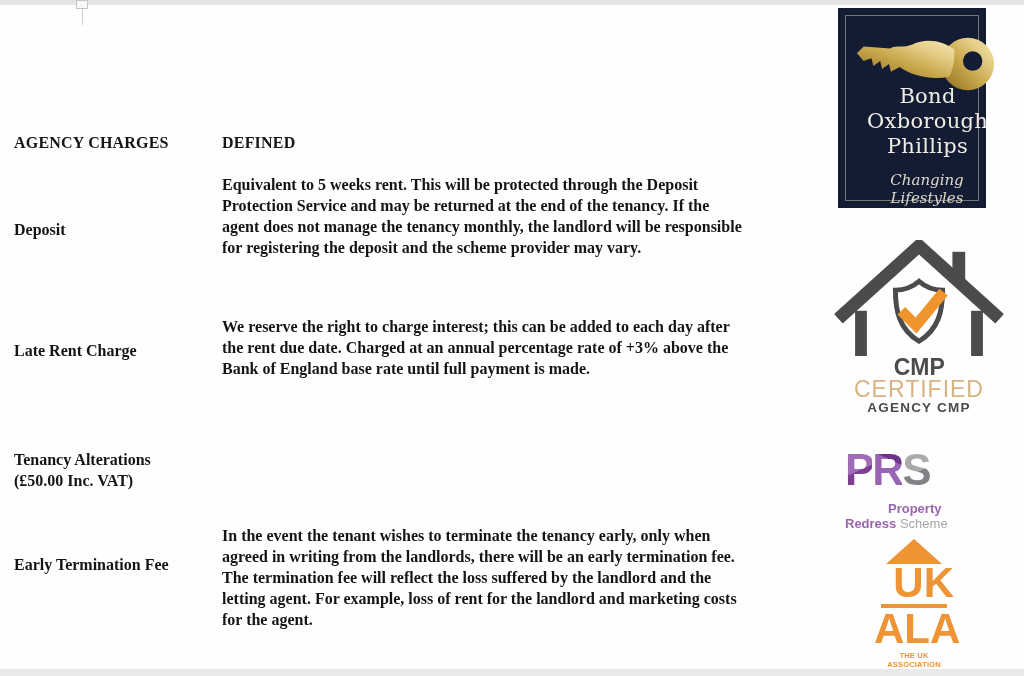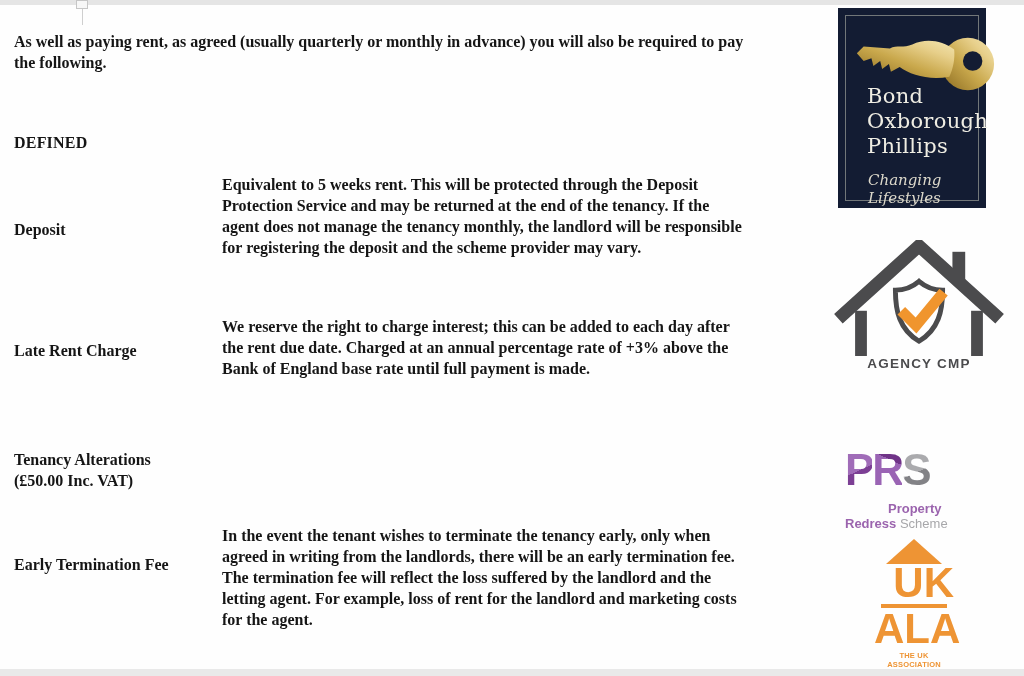--- a/index.html
+++ b/index.html
@@ -22,21 +22,21 @@
   .t-header { position:absolute; left:14px; top:132px; display:grid; grid-template-columns:208px 524px; }
   .t-header span { letter-spacing:0.2px; }
   .t-row { position:absolute; left:14px; display:grid; grid-template-columns:208px 524px; }
   .t-row .charge { width:186px; }
   .row-0 { top:174px; } .row-0 .charge { padding-top:45px; }
   .row-1 { top:316px; } .row-1 .charge { padding-top:24px; }
   .row-2 { top:438px; } .row-2 .charge { padding-top:11px; }
   .row-3 { top:525px; } .row-3 .charge { padding-top:29px; }
 
   
-  .bond { position:absolute; left:838px; top:8px; width:148px; height:200px; background:#131c33; }
+  .bond { position:absolute; left:838px; top:8px; width:148px; height:200px; background:#131c33;text-align:center; }
   .bond-inner { position:absolute; left:7px; top:7px; right:7px; bottom:7px;
     border:1px solid rgba(210,210,192,0.5); }
   .bond-key { position:absolute; left:13px; top:25px; width:146px; height:64px; }
   .bond-name { position:absolute; left:29px; top:76px;
     font-family:"DejaVu Serif", serif; font-weight:400;
     font-size:21px; line-height:25px; color:#efede3; letter-spacing:0.3px; }
   .bond-tagline { position:absolute; left:30px; top:163px;
     font-family:"DejaVu Serif", serif; font-style:italic;
     font-size:15px; color:#ddd9cb; }
 
@@ -72,23 +72,23 @@
 </style>
 </head>
 <body>
 
 <div class="page">
 
   <div class="top-bar"></div>
   <div class="ruler-marker"></div>
   <div class="ruler-line"></div>
 
-  <p class="intro doc-text">As well as paying rent, as agreed (usually quarterly or monthly in advance) you will also be required to pay the following.</p>
 
   <div class="t-header doc-text">
+    <span>AGENCY CHARGES</span>
     <span>DEFINED</span>
   </div>
 
   <div class="t-row row-0 doc-text">
     <div class="charge">Deposit</div>
     <div class="definition">Equivalent to 5 weeks rent. This will be protected through the Deposit Protection Service and may be returned at the end of the tenancy. If the agent does not manage the tenancy monthly, the landlord will be responsible for registering the deposit and the scheme provider may vary.</div>
   </div>
 
   <div class="t-row row-1 doc-text">
     <div class="charge">Late Rent Charge</div>
@@ -135,20 +135,21 @@
 
   <div class="cmp">
     <svg class="cmp-house" viewBox="0 0 174 118" xmlns="http://www.w3.org/2000/svg">
       <rect x="121" y="12" width="13" height="32" fill="#4b4b4d"></rect>
       <path d="M 5 80 L 87 6 L 169 80" stroke="#4b4b4d" stroke-width="13" fill="none"></path>
       <rect x="22" y="72" width="12" height="46" fill="#4b4b4d"></rect>
       <rect x="140" y="72" width="12" height="46" fill="#4b4b4d"></rect>
       <path d="M 87 42 C 80 48, 72 51, 63 51 C 63 72, 67 91, 87 103 C 107 91, 111 72, 111 51 C 102 51, 94 48, 87 42 Z" fill="#ffffff" stroke="#4b4b4d" stroke-width="5"></path>
       <path d="M 69 72 L 84 87 L 112 53" stroke="#f0952e" stroke-width="11" fill="none"></path>
     </svg>
+    <div class="cmp-title"><span>CMP</span> <span class="light">CERTIFIED</span></div>
     <div class="cmp-sub">AGENCY CMP</div>
   </div>
 
   <div class="prs">
     <div class="prs-letters"><span class="prs-p">P</span><span class="prs-r">R</span><span class="prs-s">S</span></div>
     <div class="prs-tagline"><span class="bold">Property Redress</span> <span class="light">Scheme</span></div>
   </div>
 
   <div class="ukala">
     <div class="ukala-roof"></div>

